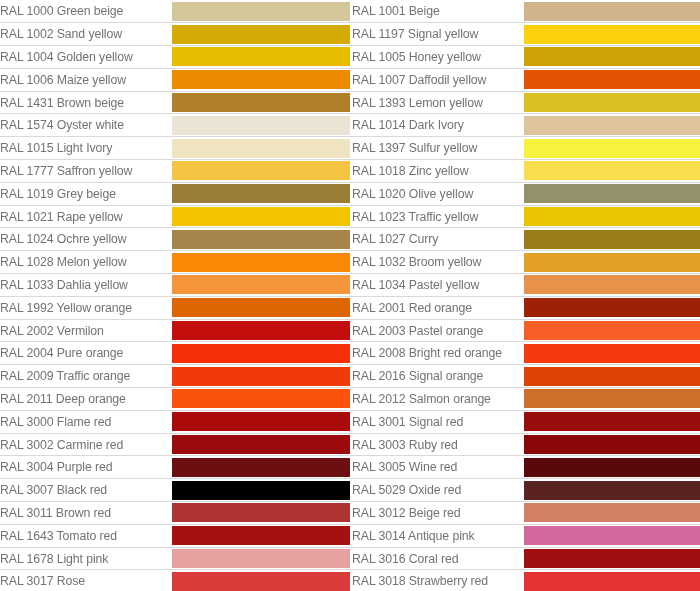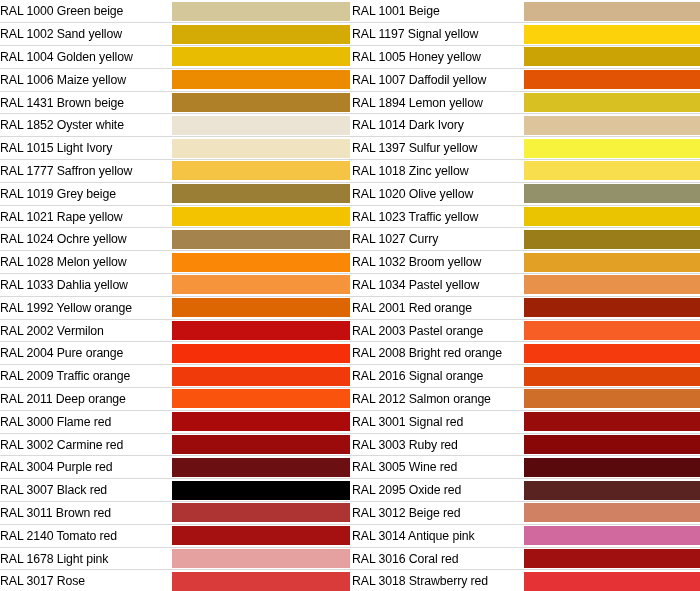--- a/index.html
+++ b/index.html
@@ -24,21 +24,21 @@
   #chart td {
     padding: 0;
     margin: 0;
     vertical-align: middle;
     border-bottom: 1px solid #d9d9d9;
     overflow: hidden;
   }
   td.name-cell {
     width: 172px;
     font-size: 12.3px;
-    color: #000000;
+    color: #737373;
     padding-left: 7px;
     white-space: nowrap;
     letter-spacing: -0.1px;
     background: #ffffff;
   }
   td.swatch-cell {
     width: 178px;
     background: #ffffff;
     padding: 0 4px 0 2px;
   }
@@ -107,27 +107,27 @@
         <td class="swatch-cell col-right">
           <span class="swatch" style="background: rgb(226, 83, 3);"></span>
         </td>
       </tr>
       <tr>
         <td class="name-cell">RAL 1431 Brown beige</td>
         <td class="swatch-cell">
           <span class="swatch" style="background: rgb(175, 128, 40);"></span>
         </td>
         <td class="spacer"></td>
-        <td class="name-cell col-right">RAL 1894 Lemon yellow</td>
+        <td class="name-cell col-right">RAL 1393 Lemon yellow</td>
         <td class="swatch-cell col-right">
           <span class="swatch" style="background: rgb(217, 192, 34);"></span>
         </td>
       </tr>
       <tr>
-        <td class="name-cell">RAL 1852 Oyster white</td>
+        <td class="name-cell">RAL 1574 Oyster white</td>
         <td class="swatch-cell">
           <span class="swatch" style="background: rgb(235, 227, 211);"></span>
         </td>
         <td class="spacer"></td>
         <td class="name-cell col-right">RAL 1014 Dark Ivory</td>
         <td class="swatch-cell col-right">
           <span class="swatch" style="background: rgb(221, 196, 154);"></span>
         </td>
       </tr>
       <tr>
@@ -294,38 +294,38 @@
         <td class="swatch-cell col-right">
           <span class="swatch" style="background: rgb(89, 9, 12);"></span>
         </td>
       </tr>
       <tr>
         <td class="name-cell">RAL 3007 Black red</td>
         <td class="swatch-cell">
           <span class="swatch" style="background: rgb(0, 0, 0);"></span>
         </td>
         <td class="spacer"></td>
-        <td class="name-cell col-right">RAL 2095 Oxide red</td>
+        <td class="name-cell col-right">RAL 5029 Oxide red</td>
         <td class="swatch-cell col-right">
           <span class="swatch" style="background: rgb(89, 35, 33);"></span>
         </td>
       </tr>
       <tr>
         <td class="name-cell">RAL 3011 Brown red</td>
         <td class="swatch-cell">
           <span class="swatch" style="background: rgb(174, 51, 51);"></span>
         </td>
         <td class="spacer"></td>
         <td class="name-cell col-right">RAL 3012 Beige red</td>
         <td class="swatch-cell col-right">
           <span class="swatch" style="background: rgb(208, 128, 99);"></span>
         </td>
       </tr>
       <tr>
-        <td class="name-cell">RAL 2140 Tomato red</td>
+        <td class="name-cell">RAL 1643 Tomato red</td>
         <td class="swatch-cell">
           <span class="swatch" style="background: rgb(165, 17, 17);"></span>
         </td>
         <td class="spacer"></td>
         <td class="name-cell col-right">RAL 3014 Antique pink</td>
         <td class="swatch-cell col-right">
           <span class="swatch" style="background: rgb(210, 105, 158);"></span>
         </td>
       </tr>
       <tr>

